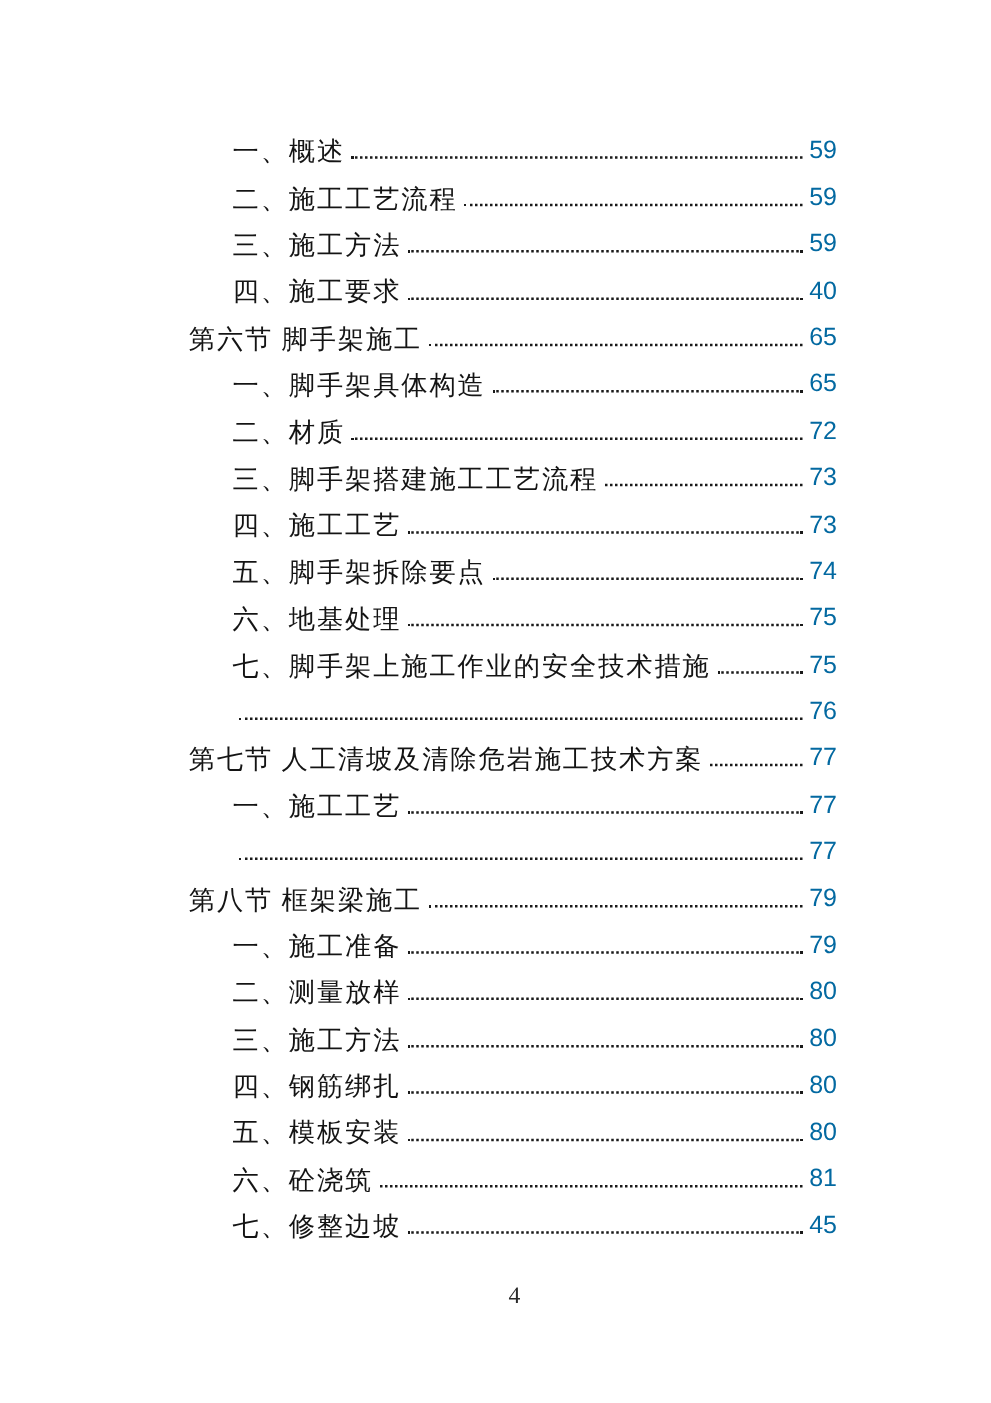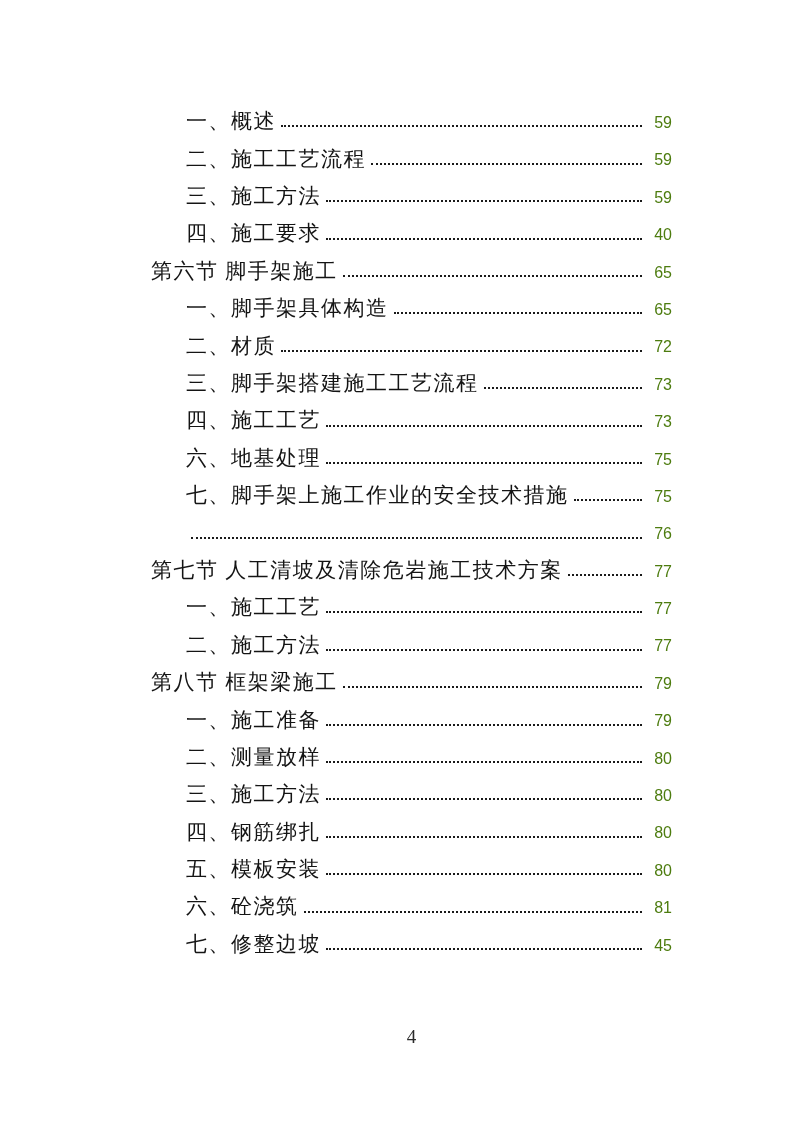--- a/index.html
+++ b/index.html
@@ -39,24 +39,24 @@
     line-height: 1.15;
   }
   .toc-leader {
     flex: 1 1 auto;
     min-width: 12px;
     border-bottom: 2.5px dotted #1a1a1a;
     margin: 0 3px 9px 5px;
   }
   .toc-page {
     font-family: "Liberation Sans", "DejaVu Sans", sans-serif;
-    font-size: 16px;
-    color: #4d7c0f;
+    font-size: 20px;
+    color: #0369a1;
     min-width: 27px;
-    text-align: right;
+    text-align: center;
     padding-bottom: 4px;
     line-height: 1.15;
   }
   .page-footer {
     position: absolute;
     top: 1026px;
     left: 151px;
     width: 521px;
     text-align: center;
   }
@@ -110,20 +110,25 @@
         <span class="toc-label">三、脚手架搭建施工工艺流程</span>
         <span class="toc-leader"></span>
         <span class="toc-page">73</span>
       </div>
       <div class="toc-row lvl2">
         <span class="toc-label">四、施工工艺</span>
         <span class="toc-leader"></span>
         <span class="toc-page">73</span>
       </div>
       <div class="toc-row lvl2">
+        <span class="toc-label">五、脚手架拆除要点</span>
+        <span class="toc-leader"></span>
+        <span class="toc-page">74</span>
+      </div>
+      <div class="toc-row lvl2">
         <span class="toc-label">六、地基处理</span>
         <span class="toc-leader"></span>
         <span class="toc-page">75</span>
       </div>
       <div class="toc-row lvl2">
         <span class="toc-label">七、脚手架上施工作业的安全技术措施</span>
         <span class="toc-leader"></span>
         <span class="toc-page">75</span>
       </div>
       <div class="toc-row lvl2">
@@ -134,21 +139,20 @@
         <span class="toc-label">第七节 人工清坡及清除危岩施工技术方案</span>
         <span class="toc-leader"></span>
         <span class="toc-page">77</span>
       </div>
       <div class="toc-row lvl2">
         <span class="toc-label">一、施工工艺</span>
         <span class="toc-leader"></span>
         <span class="toc-page">77</span>
       </div>
       <div class="toc-row lvl2">
-        <span class="toc-label">二、施工方法</span>
         <span class="toc-leader"></span>
         <span class="toc-page">77</span>
       </div>
       <div class="toc-row lvl1">
         <span class="toc-label">第八节 框架梁施工</span>
         <span class="toc-leader"></span>
         <span class="toc-page">79</span>
       </div>
       <div class="toc-row lvl2">
         <span class="toc-label">一、施工准备</span>

